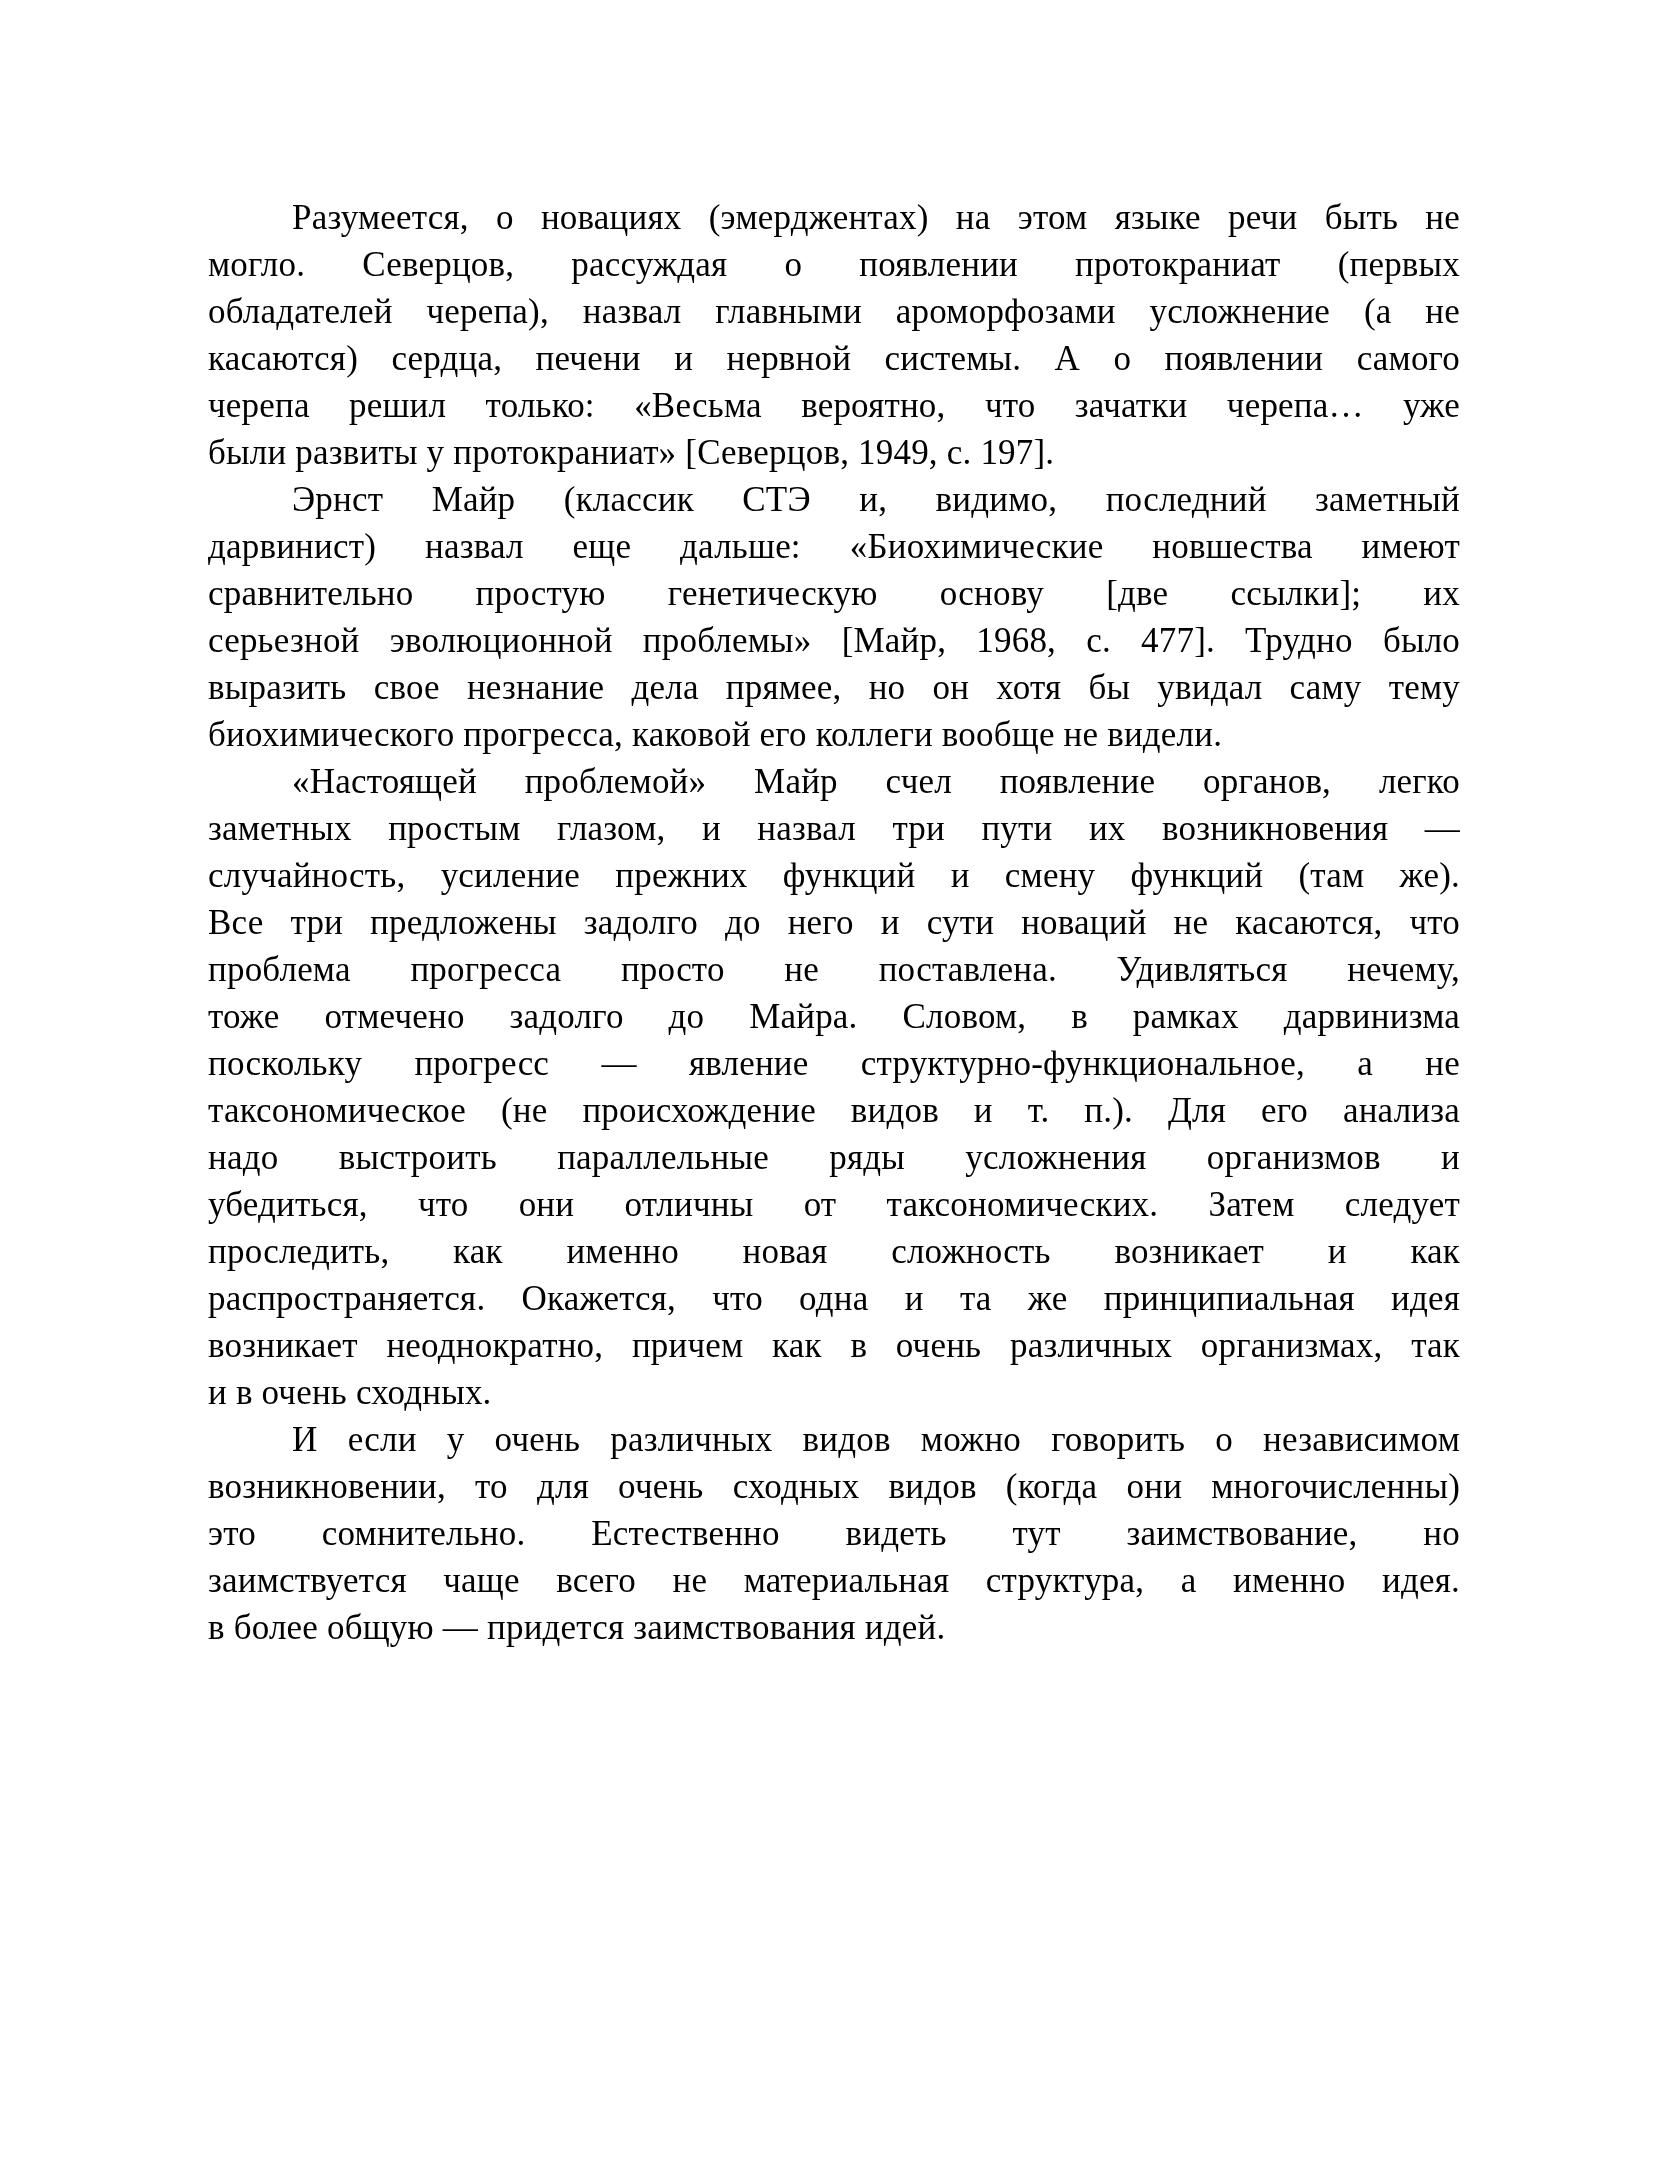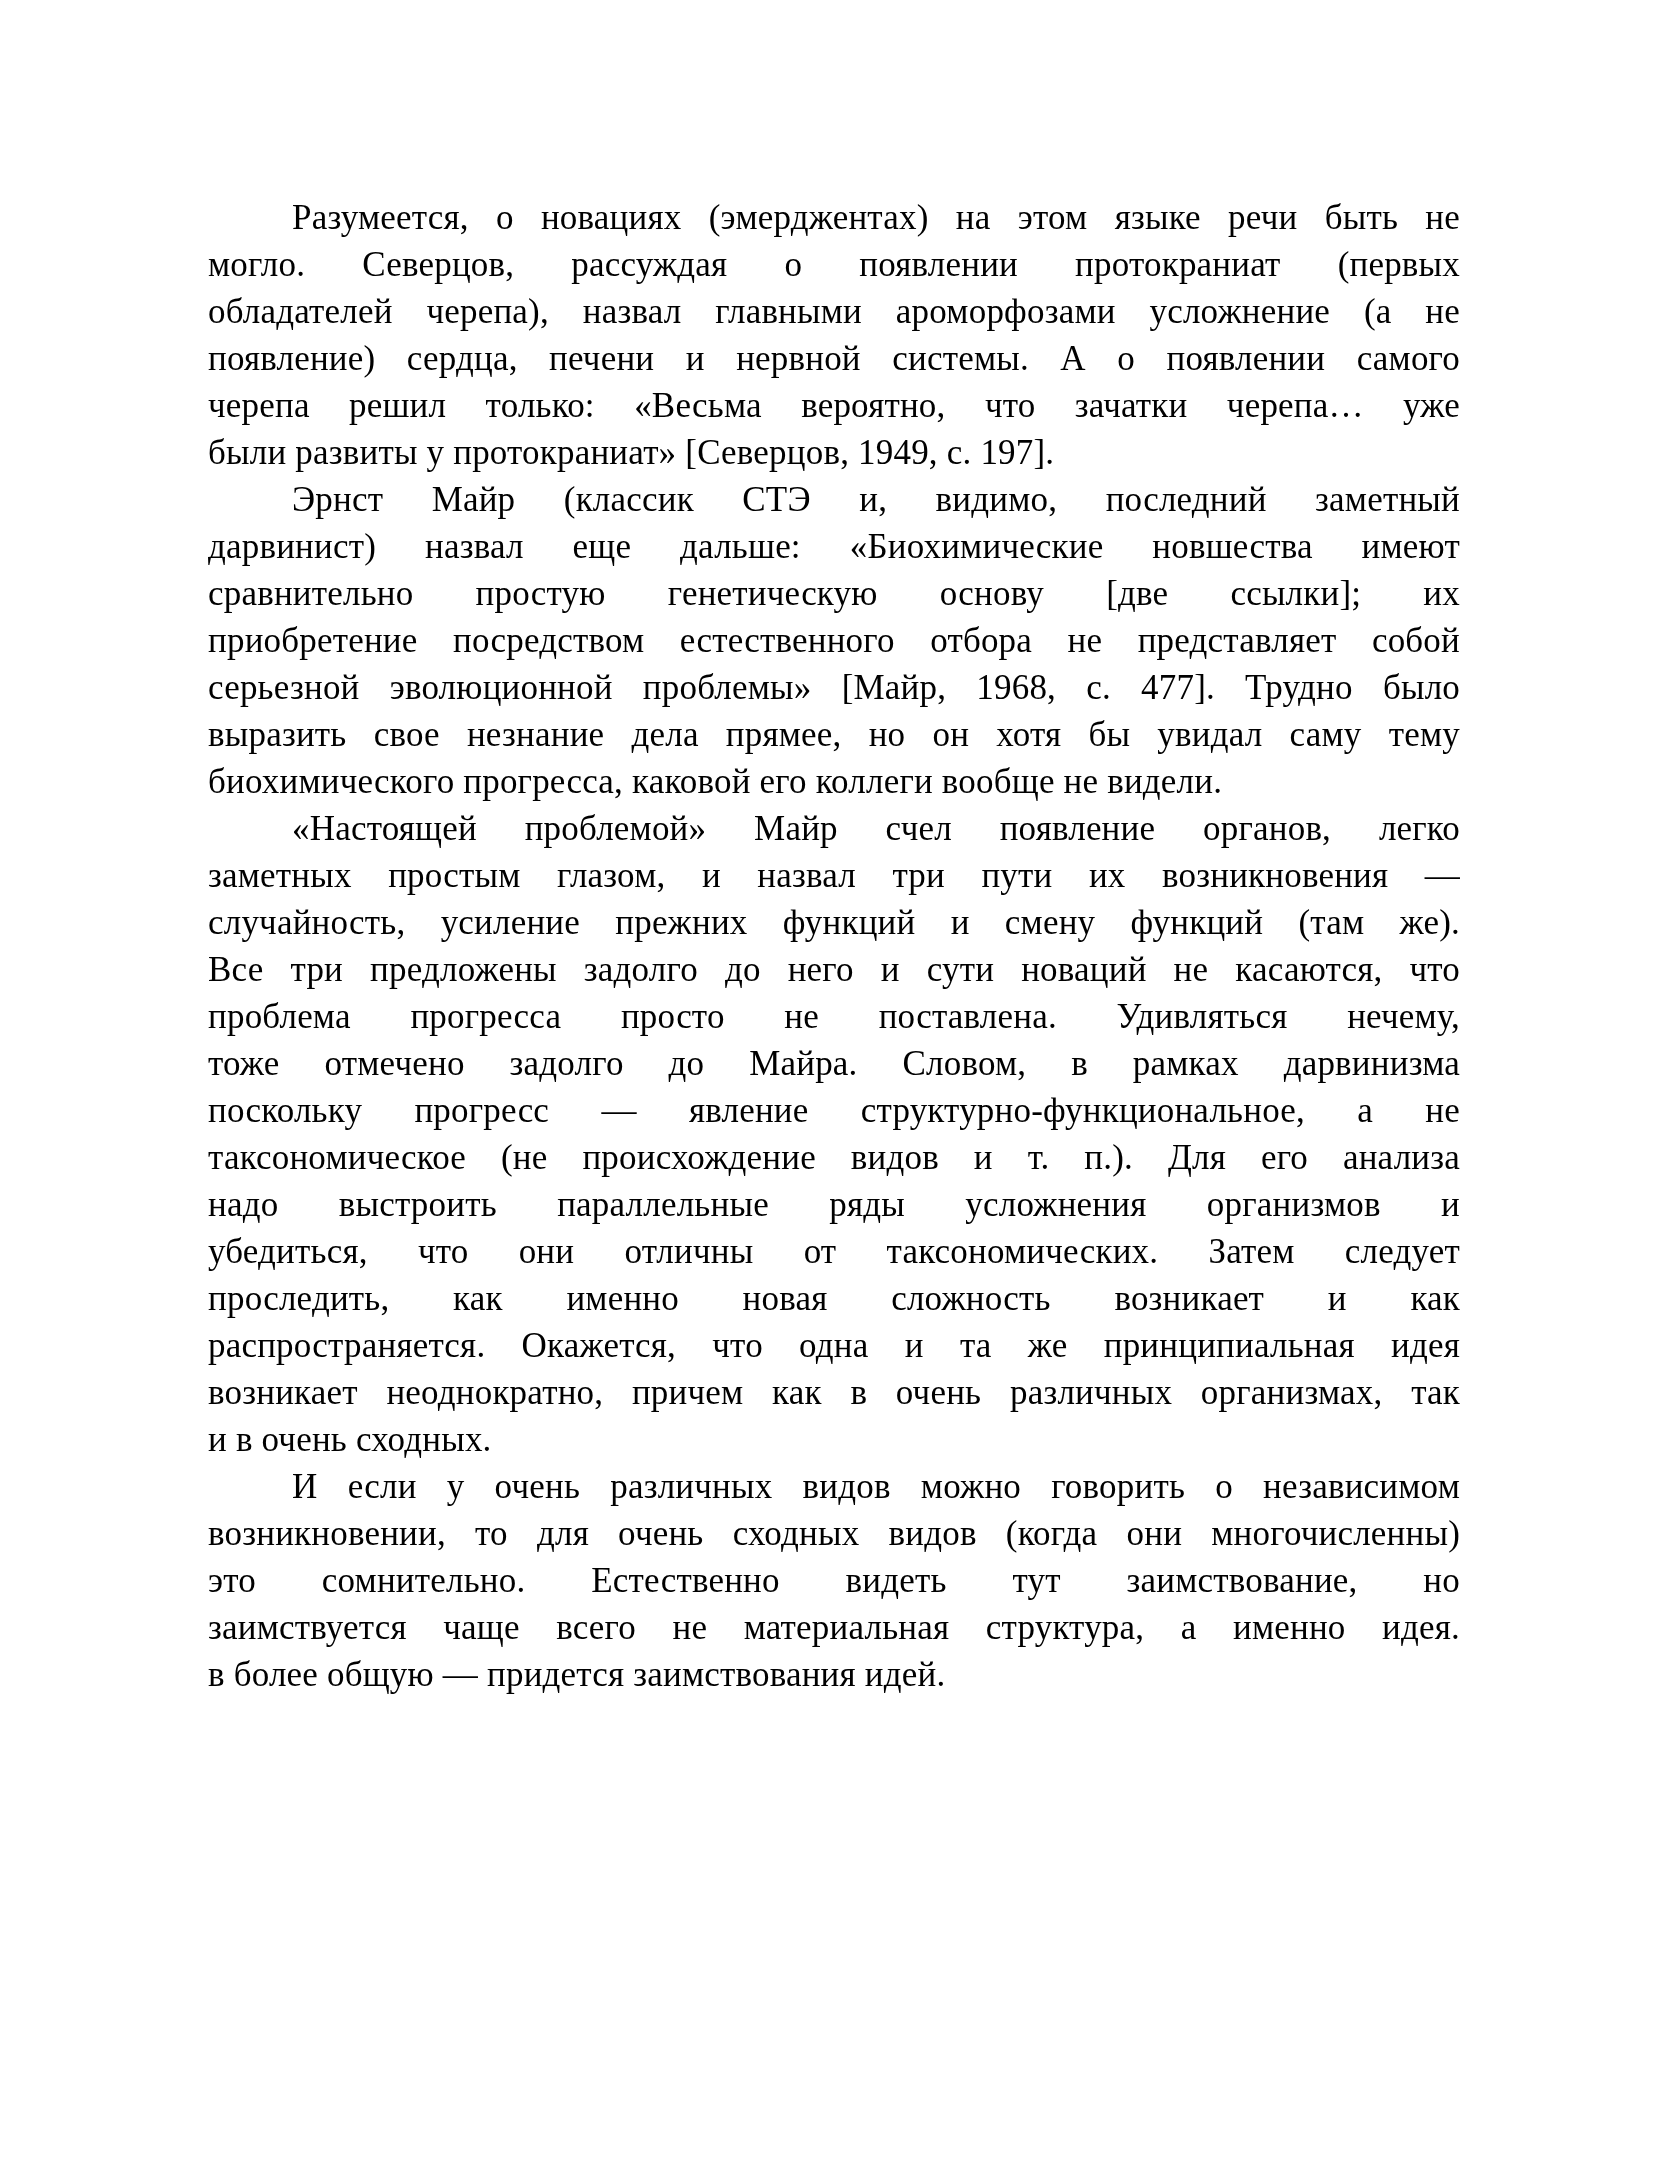--- a/index.html
+++ b/index.html
@@ -39,29 +39,28 @@
 </style>
 </head>
 <body>
 
 <div class="page" style="background: rgb(255, 255, 255); color: rgb(0, 0, 0);">
   <div class="text-block">
       <div class="paragraph">
         <div class="line first">Разумеется, о новациях (эмерджентах) на этом языке речи быть не</div>
         <div class="line">могло. Северцов, рассуждая о появлении протокраниат (первых</div>
         <div class="line">обладателей черепа), назвал главными ароморфозами усложнение (а не</div>
-        <div class="line">появление) сердца, печени и нервной системы. А о появлении самого</div>
+        <div class="line">касаются) сердца, печени и нервной системы. А о появлении самого</div>
         <div class="line">черепа решил только: «Весьма вероятно, что зачатки черепа… уже</div>
         <div class="line last">были развиты у протокраниат» [Северцов, 1949, с. 197].</div>
       </div>
       <div class="paragraph">
         <div class="line first">Эрнст Майр (классик СТЭ и, видимо, последний заметный</div>
         <div class="line">дарвинист) назвал еще дальше: «Биохимические новшества имеют</div>
         <div class="line">сравнительно простую генетическую основу [две ссылки]; их</div>
-        <div class="line">приобретение посредством естественного отбора не представляет собой</div>
         <div class="line">серьезной эволюционной проблемы» [Майр, 1968, с. 477]. Трудно было</div>
         <div class="line">выразить свое незнание дела прямее, но он хотя бы увидал саму тему</div>
         <div class="line last">биохимического прогресса, каковой его коллеги вообще не видели.</div>
       </div>
       <div class="paragraph">
         <div class="line first">«Настоящей проблемой» Майр счел появление органов, легко</div>
         <div class="line">заметных простым глазом, и назвал три пути их возникновения —</div>
         <div class="line">случайность, усиление прежних функций и смену функций (там же).</div>
         <div class="line">Все три предложены задолго до него и сути новаций не касаются, что</div>
         <div class="line">проблема прогресса просто не поставлена. Удивляться нечему,</div>

